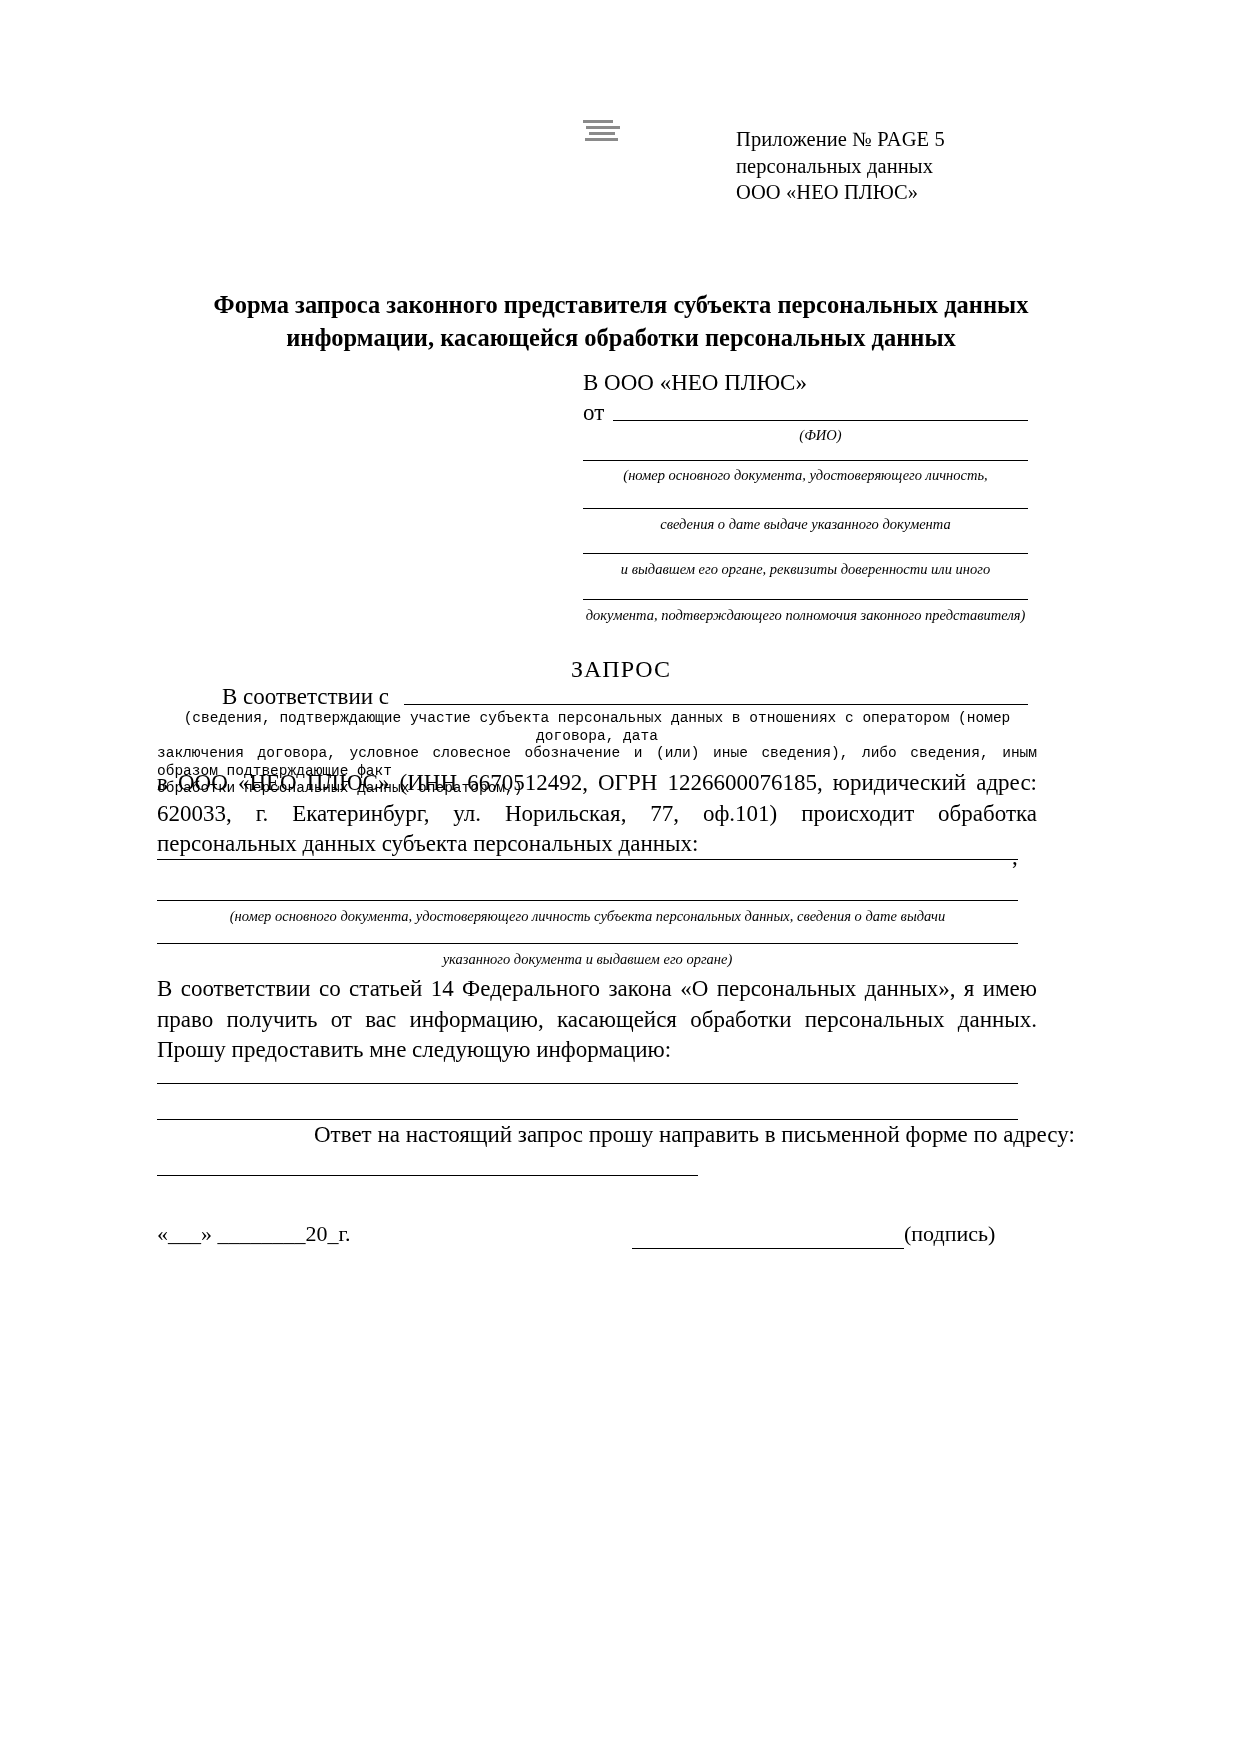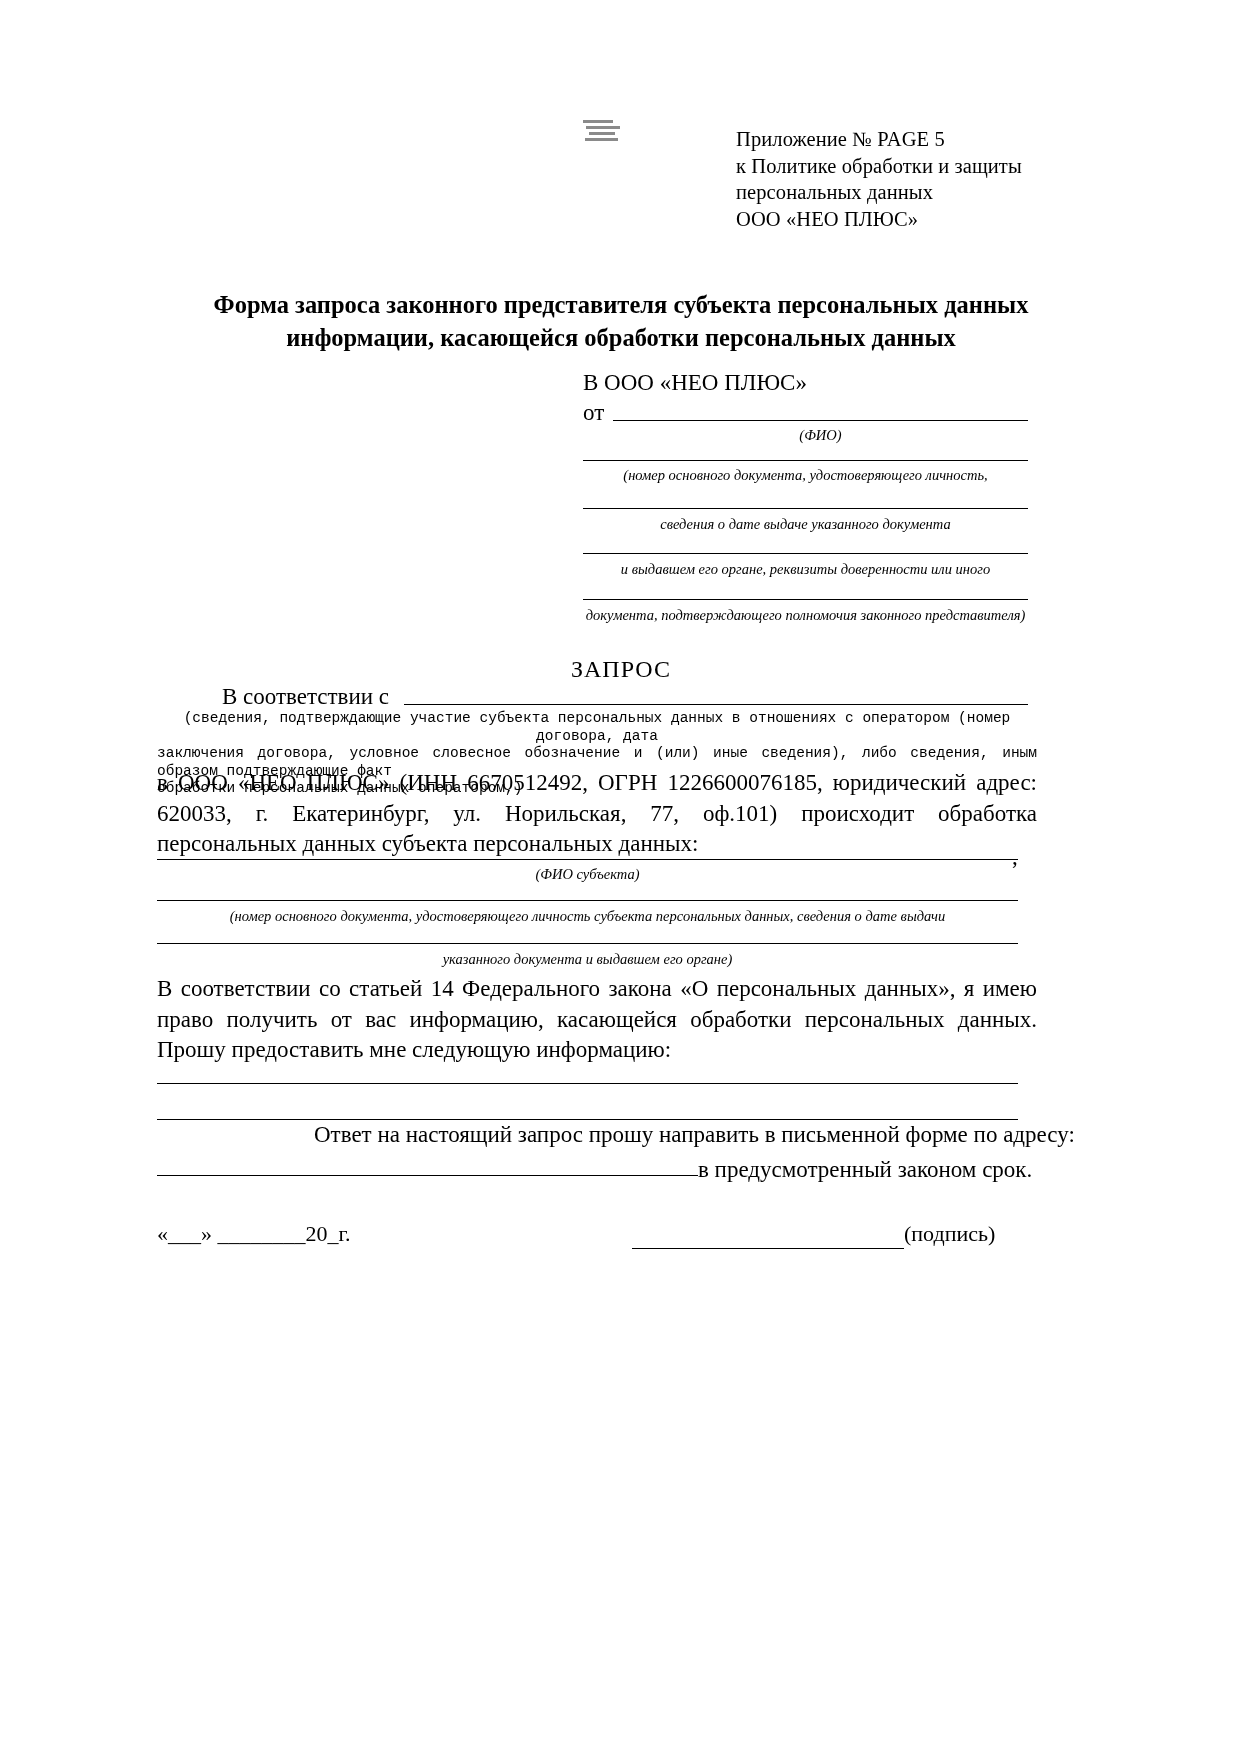--- a/index.html
+++ b/index.html
@@ -139,21 +139,20 @@
 
   <div class="header-mark">
     <div class="bar b1"></div>
     <div class="bar b2"></div>
     <div class="bar b3"></div>
     <div class="bar b4"></div>
   </div>
 
   <div class="header-text">
     <div>Приложение №  PAGE 5</div>
-    <div>к Политике обработки и защиты</div>
     <div>персональных данных</div>
     <div>ООО «НЕО ПЛЮС»</div>
   </div>
 
   <div class="doc-title">
     <div>Форма запроса законного представителя субъекта персональных данных</div>
     <div>информации, касающейся обработки персональных данных</div>
   </div>
 
   <div class="addressee">В ООО «НЕО ПЛЮС»</div>
@@ -182,34 +181,32 @@
   <div class="small-note" style="left:157px; top:694px; width:880px;font-family:Liberation Mono, monospace;">
     <div style="text-align:center;">(сведения, подтверждающие участие субъекта персональных данных в отношениях с оператором (номер договора, дата</div>
     <div>заключения договора, условное словесное обозначение и (или) иные сведения), либо сведения, иным образом подтверждающие факт</div>
     <div>обработки персональных данных оператором,)</div>
   </div>
 
   <div class="para" style="left:157px; top:752px; width:880px;">в ООО «НЕО ПЛЮС» (ИНН 6670512492, ОГРН 1226600076185, юридический адрес: 620033, г. Екатеринбург, ул. Норильская, 77, оф.101)  происходит обработка персональных данных субъекта персональных данных:</div>
 
   <div class="rule" style="left:157px; top:843px; width:861px;"></div>
   <div class="text-line" style="left:1012px; top:826px; font-size:23px;">,</div>
-  <div class="caption" style="left:157px; top:849px; width:861px;">(ФИО субъекта)</div>
 
   <div class="rule" style="left:157px; top:884px; width:861px;"></div>
   <div class="caption" style="left:157px; top:891px; width:861px;">(номер основного документа, удостоверяющего личность субъекта персональных данных, сведения о дате выдачи</div>
 
   <div class="rule" style="left:157px; top:927px; width:861px;"></div>
   <div class="caption" style="left:157px; top:934px; width:861px;">указанного документа и выдавшем его органе)</div>
 
   <div class="para" style="left:157px; top:958px; width:880px;">В соответствии со статьей 14 Федерального закона «О персональных данных», я имею право получить от вас информацию, касающейся обработки персональных данных. Прошу предоставить мне следующую информацию:</div>
 
   <div class="rule" style="left:157px; top:1067px; width:861px;"></div>
   <div class="rule" style="left:157px; top:1103px; width:861px;"></div>
 
   <div class="text-line" style="left:290px; top:1104px;margin-left:24px;">Ответ на настоящий запрос прошу направить в письменной форме по адресу:</div>
   <div class="rule" style="left:157px; top:1159px; width:541px;"></div>
-  <div class="text-line" style="left:698px; top:1139px;">в предусмотренный законом срок.</div>
 
   <div class="sig-line" style="left:157px; top:1205px;">«___» ________20_г.</div>
   <div class="rule" style="left:632px; top:1232px; width:272px;"></div>
   <div class="sig-line" style="left:904px; top:1205px;">(подпись)</div>
 
 </div>
 
 </body></html>

